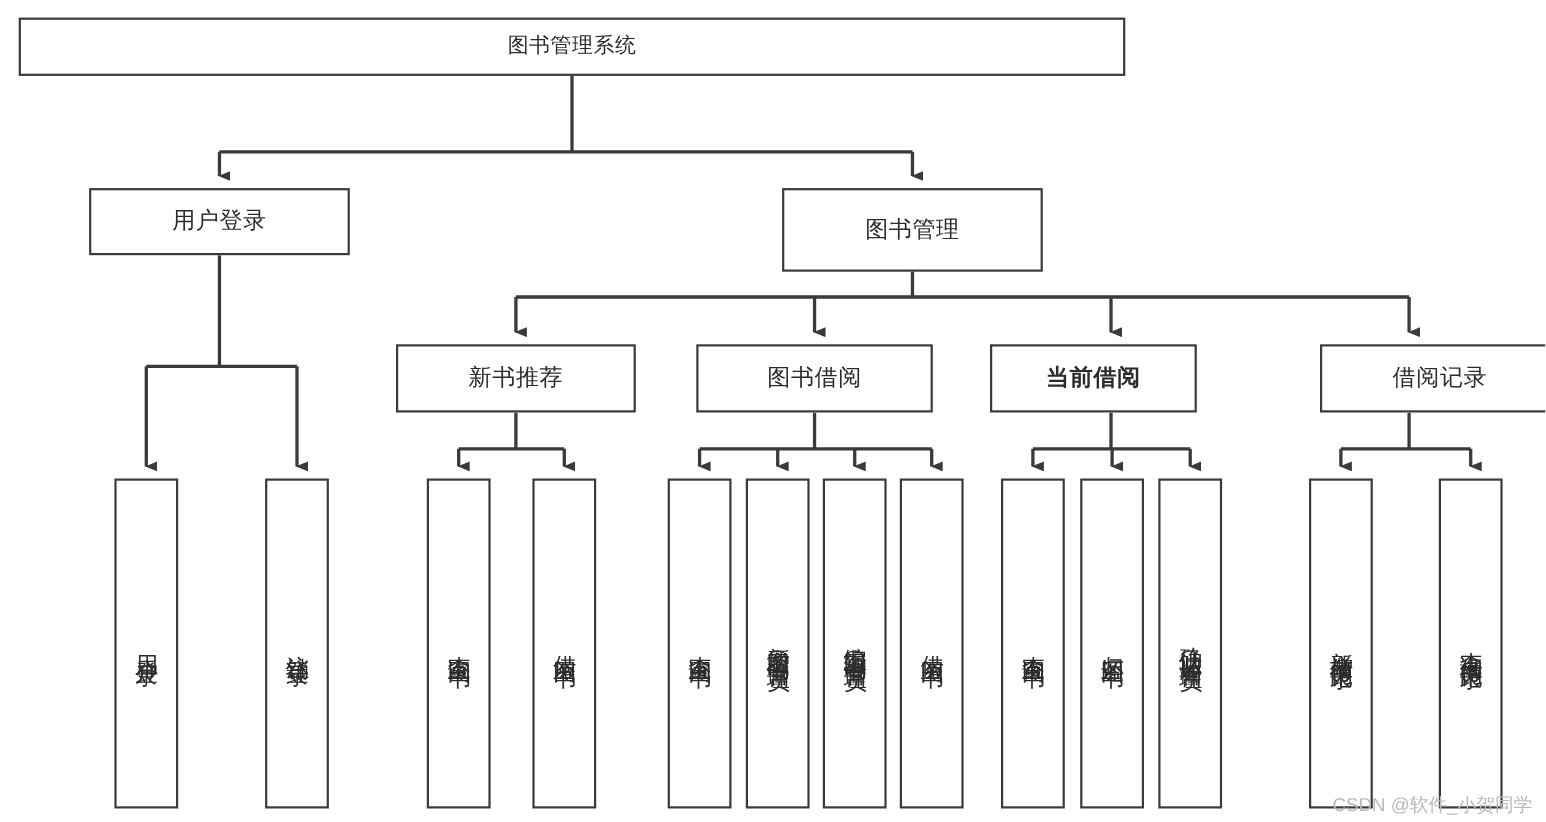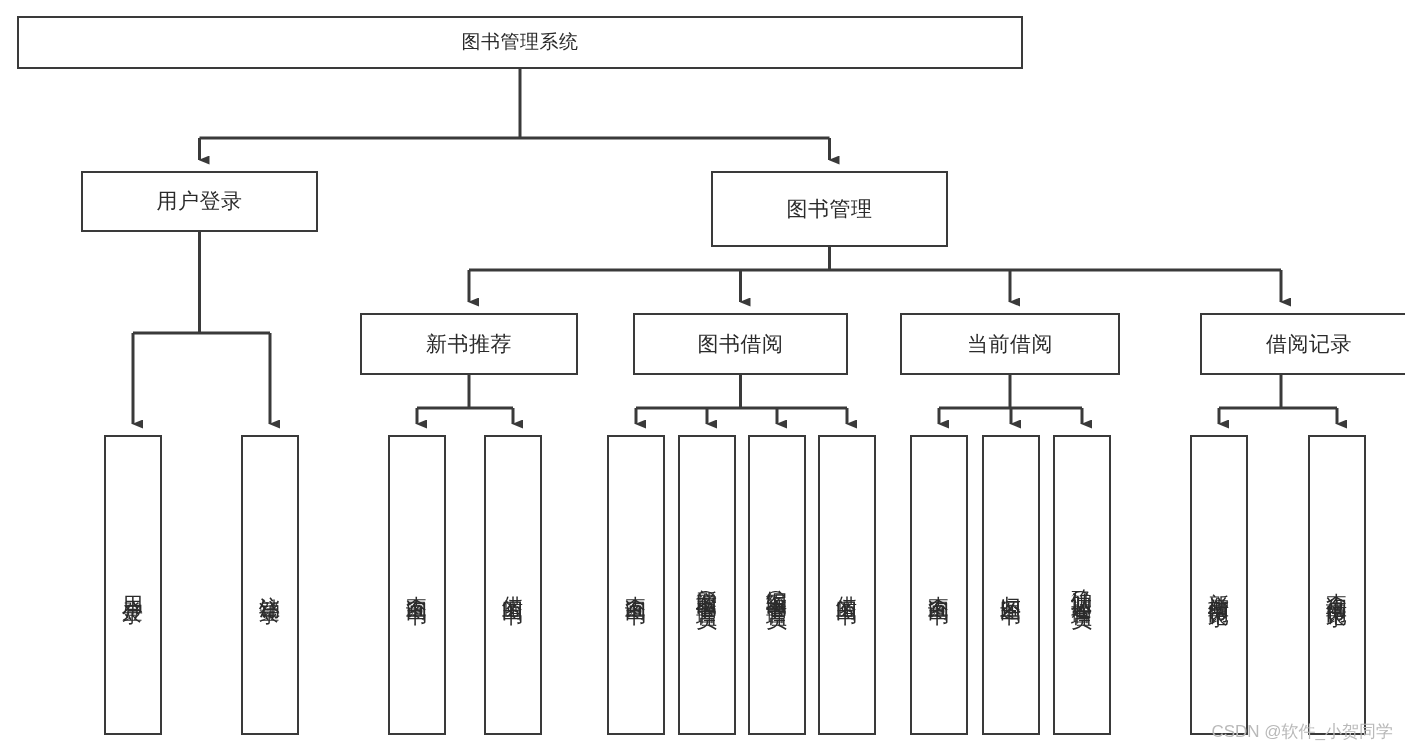--- a/index.html
+++ b/index.html
@@ -119,21 +119,21 @@
       </div>
       <div class="node level1" style="left: 711px; top: 171px; width: 237px; height: 76px;">
         <span class="node-label">图书管理</span>
       </div>
       <div class="node level2" style="left: 360px; top: 313px; width: 218px; height: 62px;">
         <span class="node-label">新书推荐</span>
       </div>
       <div class="node level2" style="left: 633px; top: 313px; width: 215px; height: 62px; align-items: center;">
         <span class="node-label">图书借阅</span>
       </div>
-      <div class="node level2" style="left: 900px; top: 313px; width: 220px; height: 62px;">
+      <div class="node level2" style="left: 900px; top: 313px; width: 188px; height: 62px; font-weight: bold;">
         <span class="node-label">当前借阅</span>
       </div>
       <div class="node level2" style="left: 1168px; top: 313px; width: 218px; height: 62px; margin-left: 32px;">
         <span class="node-label">借阅记录</span>
       </div>
       <div class="node leaf" style="left: 104px; top: 435px; width: 58px; height: 300px;">
         <span class="node-label">用户登录</span>
       </div>
       <div class="node leaf" style="left: 241px; top: 435px; width: 58px; height: 300px;">
         <span class="node-label">注销登录</span>

